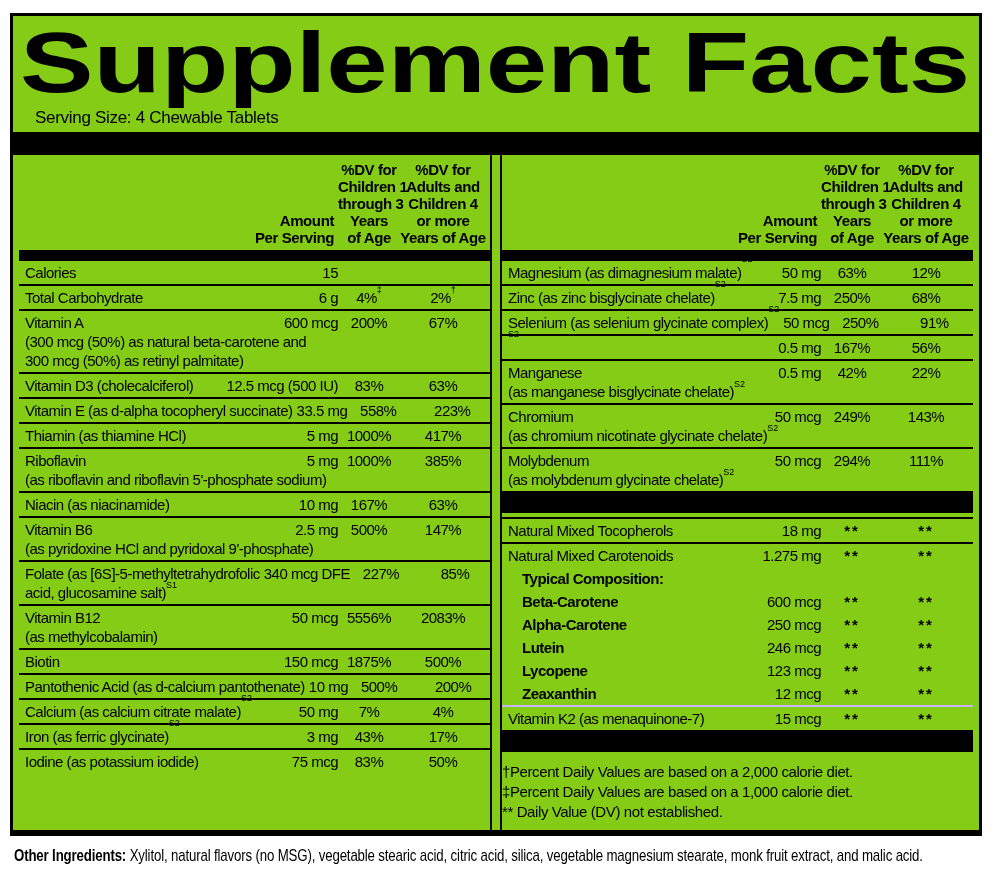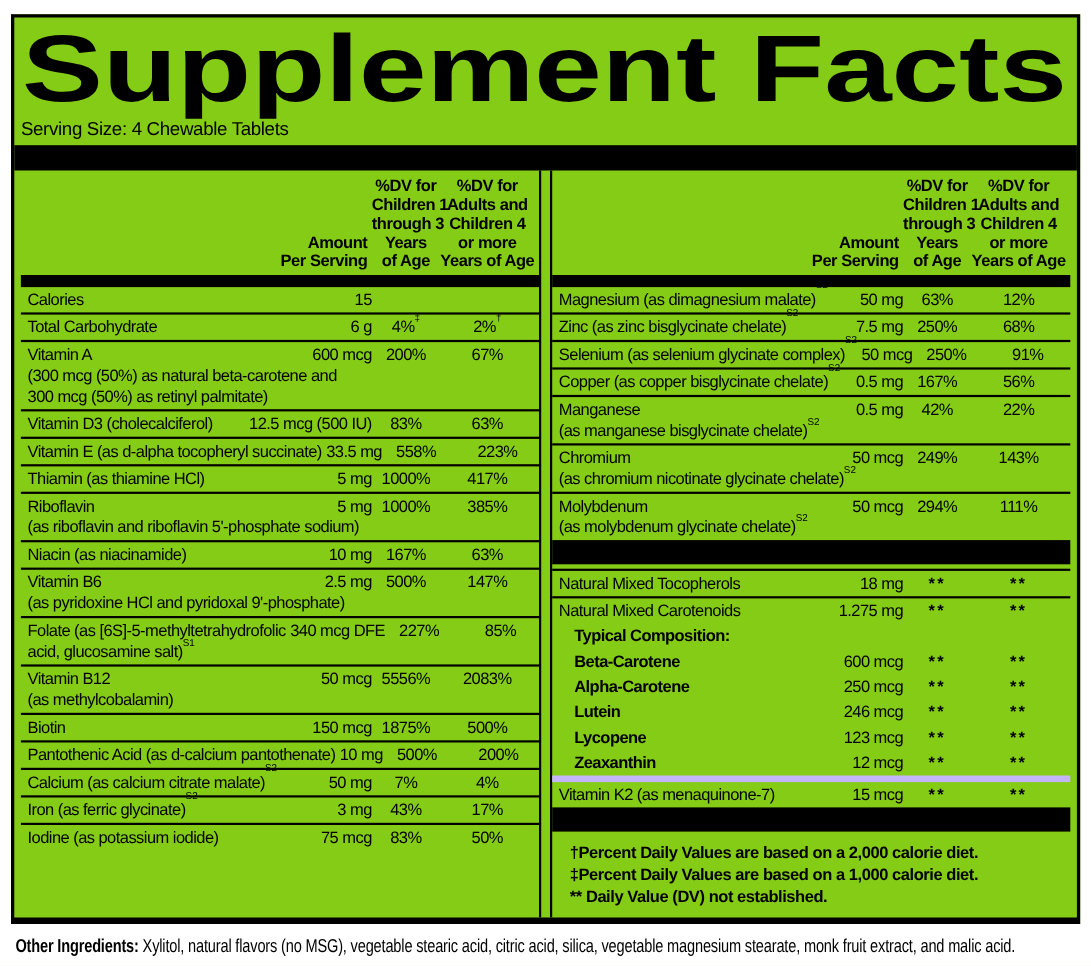--- a/index.html
+++ b/index.html
@@ -11,52 +11,52 @@
   }
   .label {
     margin: 13px 10px 0 10px;
     border: 3px solid #000;
     border-bottom-width: 6px;
     padding: 2px 6px 0 6px;
     background:#84cc16;
   }
   .title-wrap { padding: 2px 0 0 0; }
   .title-wrap svg { display:block; width:100%; height:88px; }
-  .serving { font-size:17px; line-height:19px; letter-spacing:-0.3px; }
+  .serving { font-size:17px; line-height:19px; letter-spacing:-0.3px;margin-left:16px; }
   .bar { background:#000; }
   .bar.big { height:23px; margin:5px -6px 0 -6px; }
   .bar.thin { height:11px; }
   .bar.mid { height:22px; margin-bottom:4px; }
   .columns { display:flex; align-items:stretch; margin:0; }
   .col { flex:1 1 0; display:flex; flex-direction:column; min-width:0; }
   .col.left  { border-right:2px solid #000; }
   .col.right { border-left:2px solid #000; }
   .colgap { width:8px; flex:0 0 8px; }
   .col-header { display:flex; align-items:flex-end; padding:6px 4px 4px 6px; }
   .h { font-weight:bold; font-size:15px; line-height:17px; white-space:pre; letter-spacing:-0.4px; }
   .h.amount { margin-left:auto; text-align:right; padding-right:4px; }
   .h.c1 { width:62px; text-align:center; flex:0 0 62px; }
   .h.c2 { width:86px; text-align:center; flex:0 0 86px; }
   .rows { flex:1; display:flex; flex-direction:column; }
   .row { border-top:2px solid #000; padding:2px 4px 2px 6px;
          font-size:15px; line-height:19px; letter-spacing:-0.5px; }
   .row.nb { border-top:none; }
-  .row.thick { border-top:6px solid #c4b5fd; }
+  .row.thick { border-top:2px solid #c4b5fd; }
   .row .main { display:flex; align-items:flex-start; }
   .nm { white-space:nowrap; }
   .row.indent .nm { padding-left:14px;font-weight:bold; }
   .fill { flex:1 1 0; min-width:4px; }
   .amt { white-space:nowrap; text-align:right; }
   .dv { flex:0 0 62px; width:62px; text-align:center; white-space:nowrap; }
   .dv.d2 { flex:0 0 86px; width:86px; }
   .sub { white-space:pre-line; }
   sup.s { font-size:9px; line-height:0; position:relative; top:-4px; letter-spacing:0; }
   .stars { letter-spacing:2px; font-weight:bold; }
   .bar.push { margin-top:auto; }
-  .footnotes { padding:6px 4px 8px 16px; font-size:15px; line-height:20px; letter-spacing:-0.4px;font-weight:bold; }
+  .footnotes { padding:6px 4px 8px 0; font-size:15px; line-height:20px; letter-spacing:-0.4px; }
   .other-ing { margin:9px 0 0 14px; width:964px; overflow:hidden; font-size:17px; line-height:22px; }
   .squeeze { display:inline-block; transform:scaleX(0.78); transform-origin:0 50%; white-space:nowrap; letter-spacing:-0.2px; }
 </style>
 </head>
 <body>
 
 <div class="label">
 
   <div class="title-wrap">
     <svg viewBox="0 0 950 88" preserveAspectRatio="none">
@@ -286,21 +286,20 @@
               <span class="nm">Selenium (as selenium glycinate complex)</span>
               <sup class="s">S2</sup>
               <span class="fill"></span>
               <span class="amt">50 mcg</span>
               <span class="dv d1"><span>250%</span></span>
               <span class="dv d2"><span>91%</span></span>
             </div>
           </div>
           <div class="row">
             <div class="main">
-              <span class="nm">Copper (as copper bisglycinate chelate)</span>
               <sup class="s">S2</sup>
               <span class="fill"></span>
               <span class="amt">0.5 mg</span>
               <span class="dv d1"><span>167%</span></span>
               <span class="dv d2"><span>56%</span></span>
             </div>
           </div>
           <div class="row">
             <div class="main">
               <span class="nm">Manganese</span>

